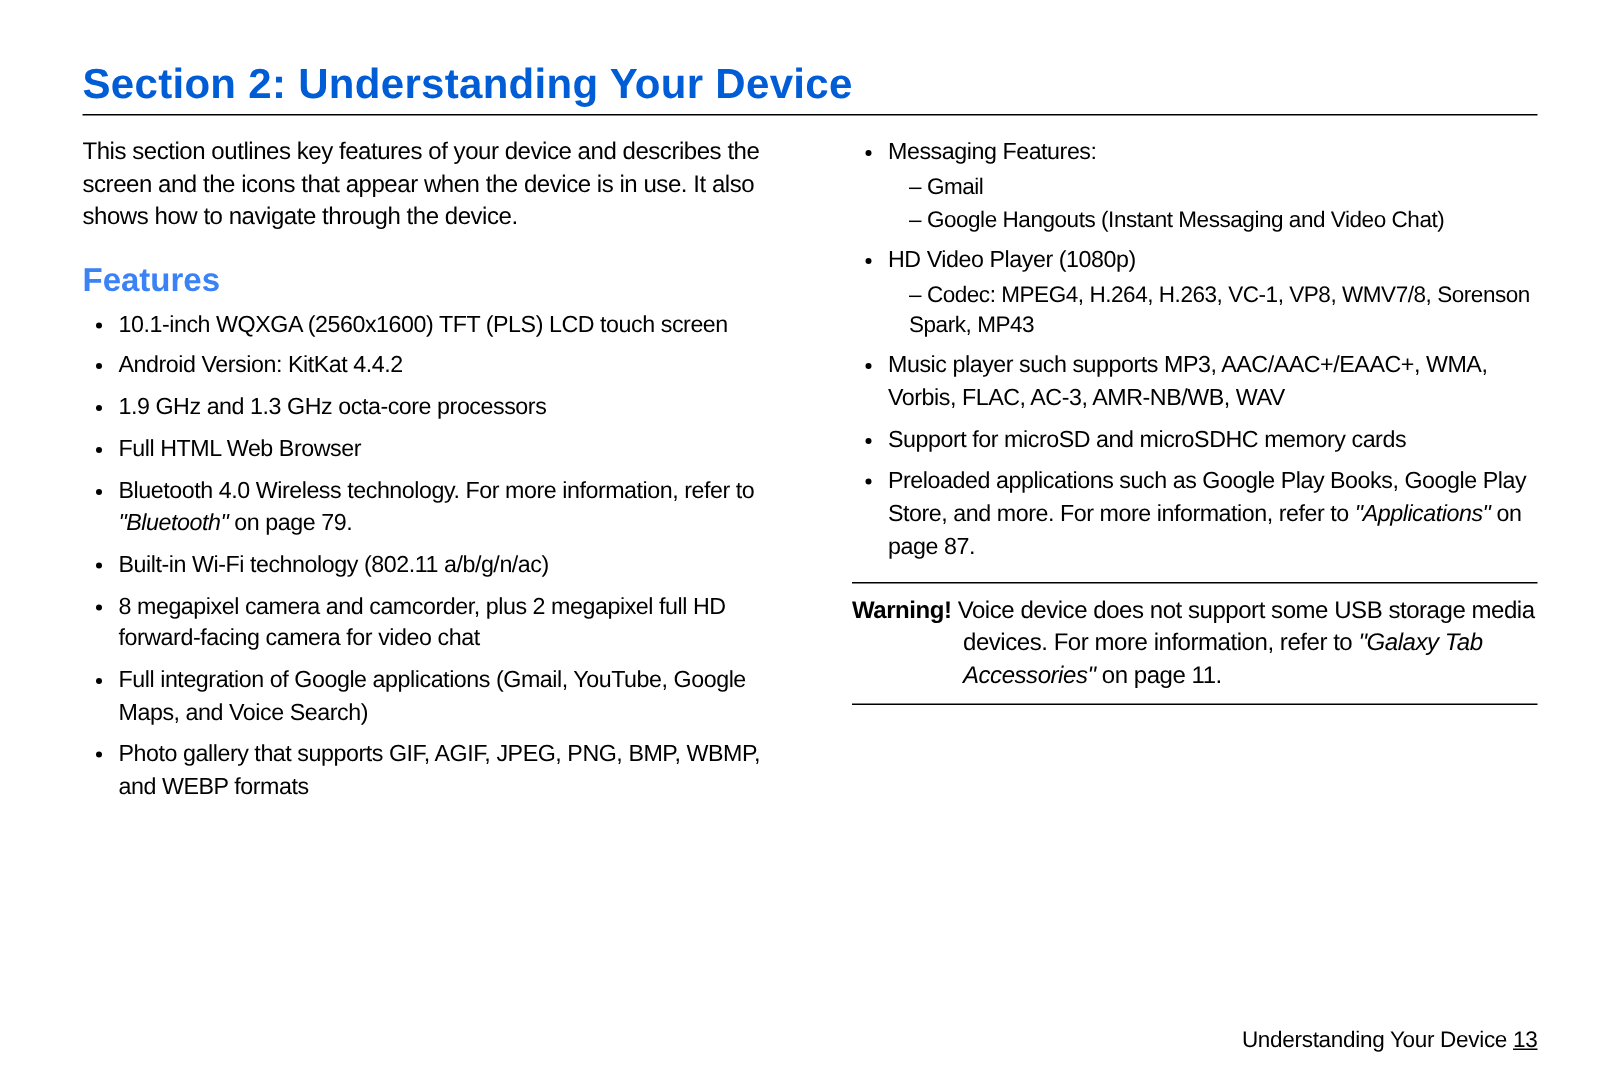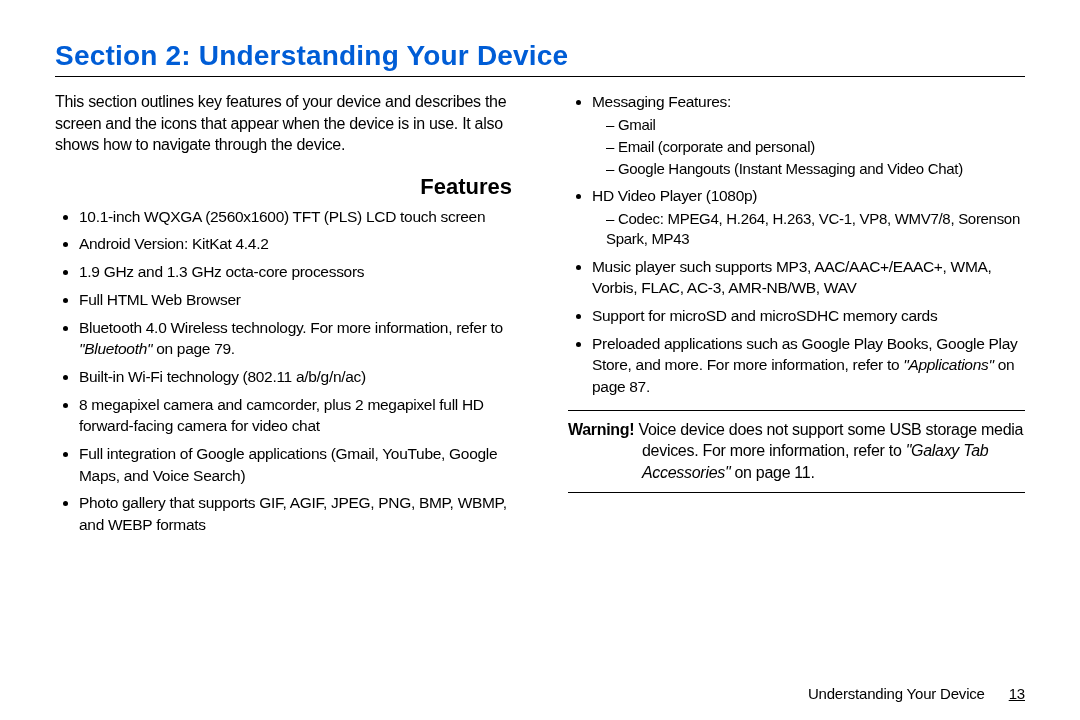--- a/index.html
+++ b/index.html
@@ -36,25 +36,24 @@
     flex: 1;
     min-width: 0;
   }
   .intro {
     font-size: 16px;
     line-height: 1.35;
     margin: 0 0 18px 0;
     letter-spacing: -0.3px;
   }
   .heading2 {
-    color: #000000;
+    color: #3b82f6;
     font-weight: bold;
     font-size: 22px;
     margin: 0 0 6px 0;
-    text-align: right;
   }
   ul.bullets {
     list-style: disc;
     margin: 0;
     padding-left: 24px;
   }
   ul.bullets > li {
     font-size: 15.5px;
     line-height: 1.4;
     margin: 0 0 6px 0;
@@ -96,21 +95,20 @@
   }
   .footer {
     position: absolute;
     bottom: 18px;
     right: 55px;
     font-size: 15px;
     letter-spacing: -0.2px;
   }
   .footer .pnum {
     display: inline-block;
-    margin-left: 20px;
     text-decoration: underline;
   }
 </style>
 </head>
 <body>
 
 <div class="page">
 
   <h1 class="section-title">Section 2: Understanding Your Device</h1>
   <hr class="rule">
@@ -136,21 +134,20 @@
         <li>Photo gallery that supports GIF, AGIF, JPEG, PNG, BMP, WBMP, and WEBP formats</li>
       </ul>
     </div>
 
     <div class="col">
       <ul class="bullets">
         <li>
           <span>Messaging Features:</span>
           <ul class="dashes">
             <li>Gmail</li>
-            <li>Email (corporate and personal)</li>
             <li>Google Hangouts (Instant Messaging and Video Chat)</li>
           </ul>
         </li>
         <li>
           <span>HD Video Player (1080p)</span>
           <ul class="dashes">
             <li>Codec: MPEG4, H.264, H.263, VC-1, VP8, WMV7/8, Sorenson Spark, MP43</li>
           </ul>
         </li>
         <li>Music player such supports MP3, AAC/AAC+/EAAC+, WMA, Vorbis, FLAC, AC-3, AMR-NB/WB, WAV</li>

